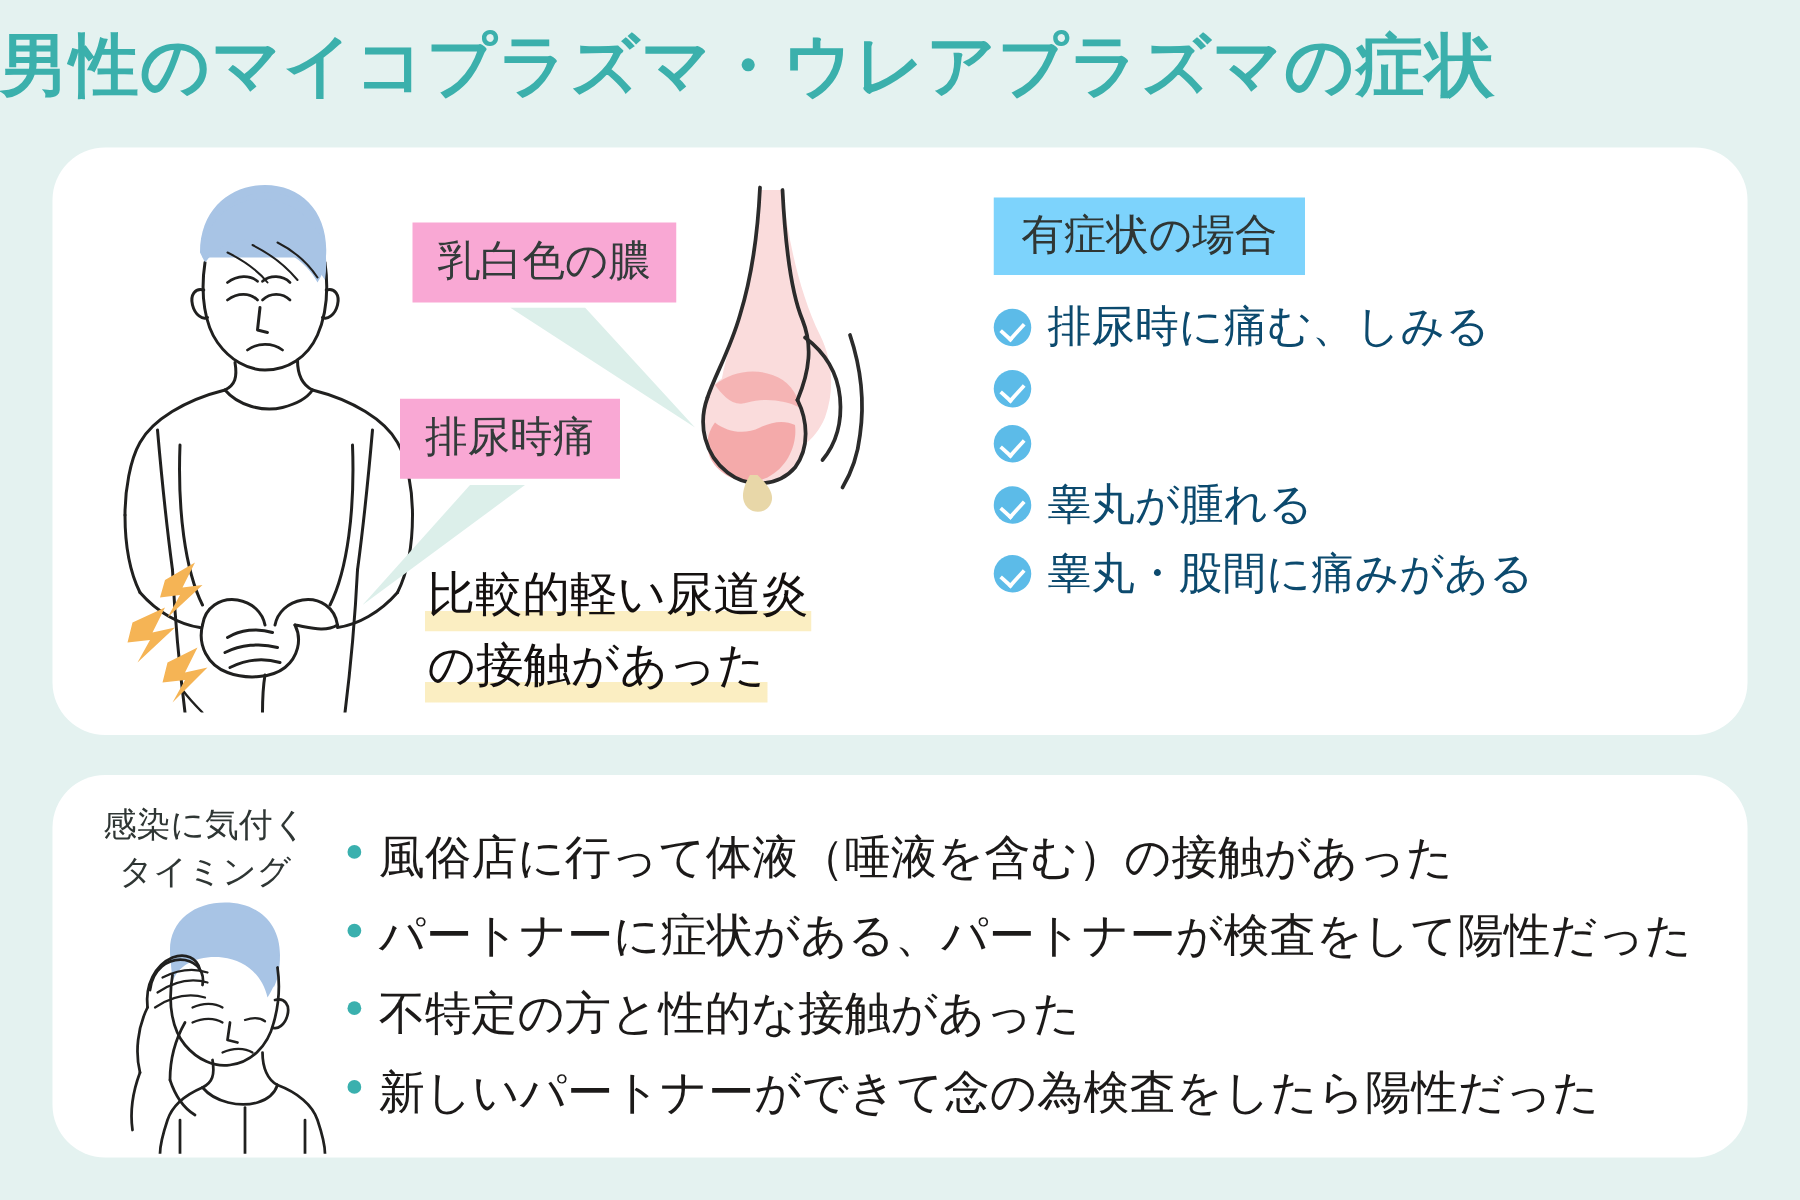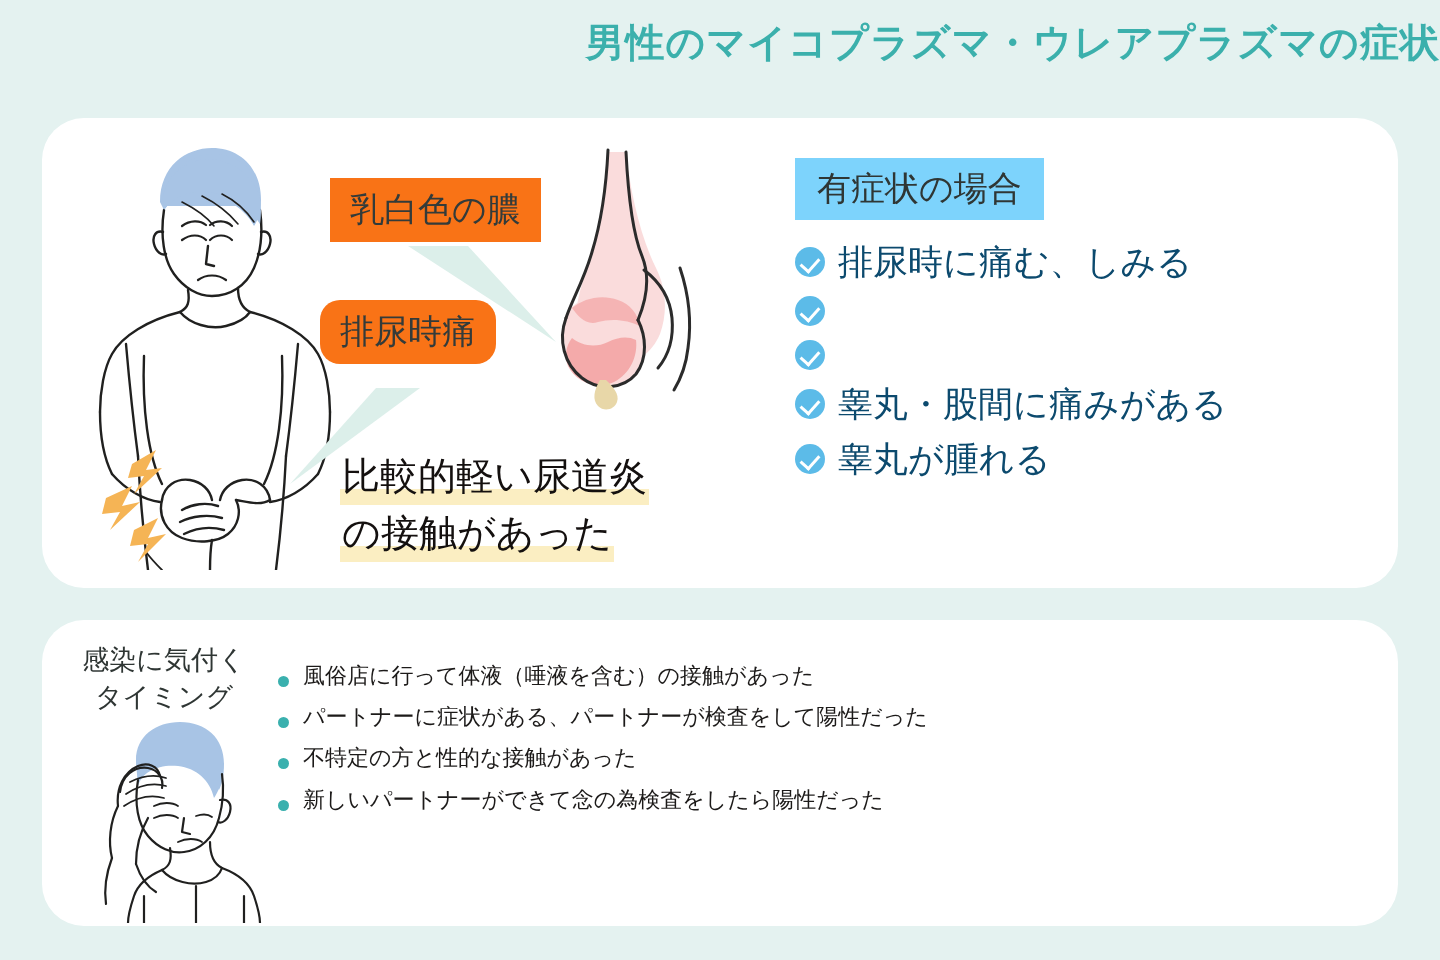--- a/index.html
+++ b/index.html
@@ -14,22 +14,22 @@
     overflow: hidden;
     position: relative;
   }
 
   
   .page-title {
     position: absolute;
     left: 0;
     top: 22px;
     width: 1440px;
-    text-align: right;
-    font-size: 39px;
+    text-align: left;
+    font-size: 55px;
     font-weight: bold;
     letter-spacing: 1px;
     color: #3bb0ac;
     line-height: 1.1;
     white-space: nowrap;
   }
 
   
   .card {
     position: absolute;
@@ -61,35 +61,34 @@
     position: absolute;
     left: 520px;
     top: 140px;
     width: 230px;
     height: 290px;
   }
 
   
   .bubble {
     position: absolute;
-    background: #f97316;
+    background: #f9a8d4;
     color: #333b3a;
     font-size: 34px;
     line-height: 1;
     padding: 14px 20px 16px 20px;
     white-space: nowrap;
   }
   #bubble-pus {
     left: 330px;
     top: 178px;
   }
   #bubble-pain {
     left: 320px;
-    top: 300px;
-    border-radius: 20px;
+    top: 319px;
   }
 
   
   .highlight-block {
     position: absolute;
     left: 340px;
     top: 448px;
     font-size: 38px;
     font-weight: normal;
     color: #14100f;
@@ -192,21 +191,21 @@
   .timing-dot {
     flex: 0 0 auto;
     width: 11px;
     height: 11px;
     border-radius: 50%;
     background: #3ab0ae;
     margin-top: 16px;
     margin-right: 14px;
   }
   .timing-text {
-    font-size: 22px;
+    font-size: 37px;
     color: #1c1a19;
     line-height: 1.42;
   }
 </style>
 </head>
 <body>
 
 <div class="page-title">男性のマイコプラズマ・ウレアプラズマの症状</div>
 
 <div class="card" id="card-top"></div>
@@ -319,25 +318,25 @@
       <span class="symptom-text">排尿時に痛む、しみる</span>
     </li>
     <li class="symptom-item">
       <span class="check-icon"></span>
     </li>
     <li class="symptom-item">
       <span class="check-icon"></span>
     </li>
     <li class="symptom-item">
       <span class="check-icon"></span>
-      <span class="symptom-text">睾丸・股間に痛みがある</span>
+      <span class="symptom-text">睾丸が腫れる</span>
     </li>
     <li class="symptom-item">
       <span class="check-icon"></span>
-      <span class="symptom-text">睾丸が腫れる</span>
+      <span class="symptom-text">睾丸・股間に痛みがある</span>
     </li>
   </ul>
 </div>
 
 <div class="card" id="card-bottom"></div>
 
 <div class="timing-label">
   <div>感染に気付く</div>
   <div>タイミング</div>
 </div>

